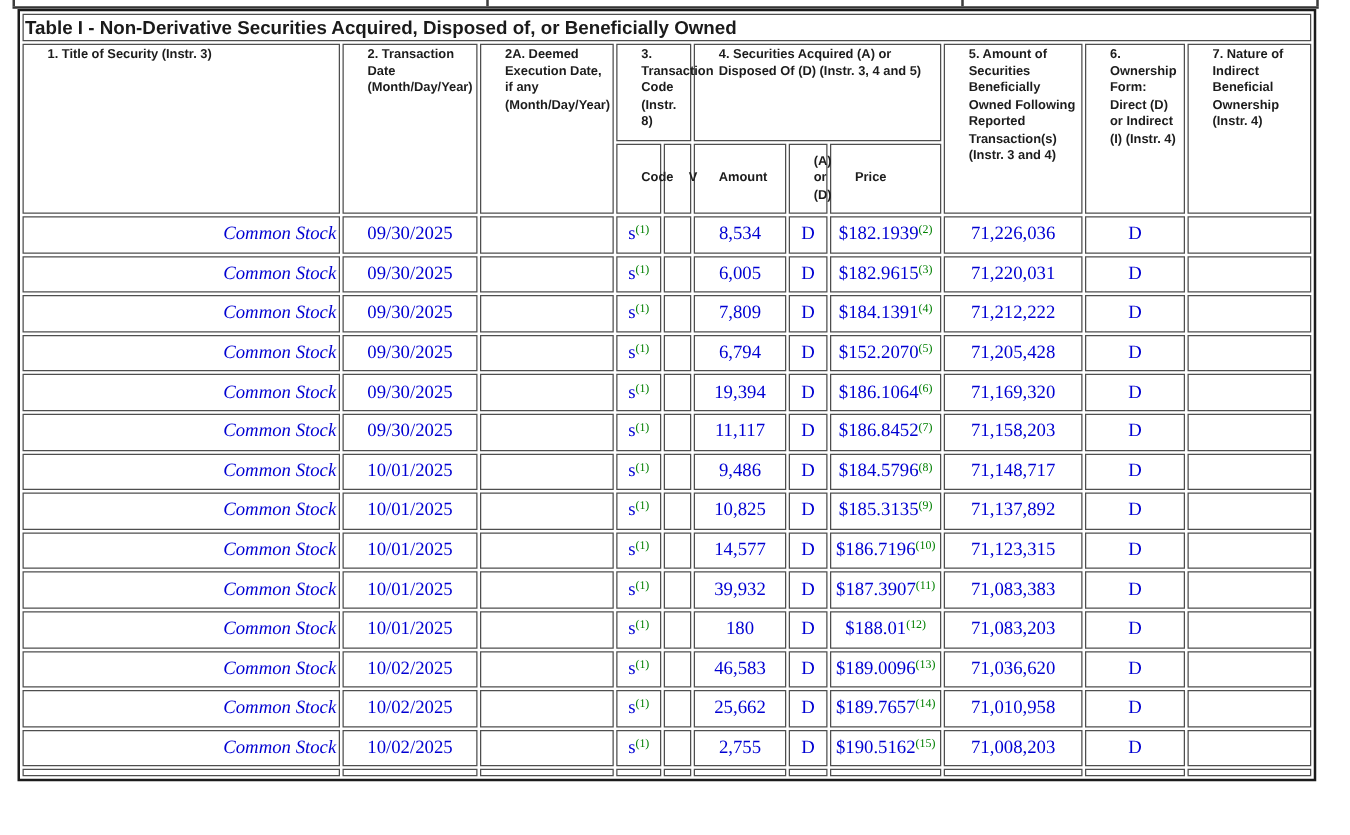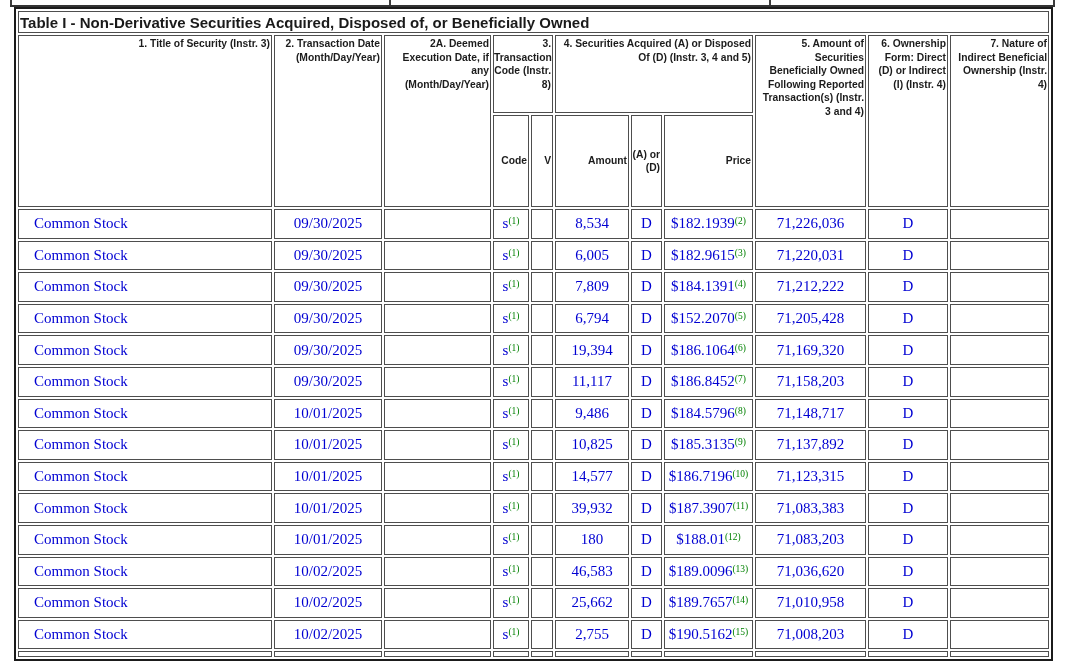--- a/index.html
+++ b/index.html
@@ -13,28 +13,28 @@
 
   table.t1 { position: absolute; left: 14px; top: 7px; width: 1039px;
              border-collapse: separate; border-spacing: 2px;
              border: 2px solid #1b1b1b; table-layout: fixed; background: #fff; }
   table.t1 td { border: 1px solid #4e4e4e; box-sizing: border-box; background: #fff; }
 
   td.title-cell { height: 22px; text-align: left; font-weight: bold;
                   font-size: 15px; color: #1a1a1a; vertical-align: middle; }
 
   td.hd { font-size: 10.3px; font-weight: bold; color: #1c1c1c;
-          line-height: 13.5px; vertical-align: top; padding: 1px 1px 1px 0; text-align: right; }
+          line-height: 13.5px; vertical-align: top; padding: 1px 1px 1px 19px; }
   tr.hrow1 td.hd { height: 78px; }
-  tr.hrow2 td.hd { height: 92px; vertical-align: middle; margin-top: 48px; }
+  tr.hrow2 td.hd { height: 56px; vertical-align: middle; margin-top: 48px; }
 
   td.d { font-family: "Liberation Serif", serif; font-size: 15px; color: #0000d2;
          text-align: center; height: 29.6px; vertical-align: middle; padding: 0 2px;
          white-space: nowrap; }
-  td.d.sec { text-align: left; padding-left: 15px; }
+  td.d.sec { text-align: right; padding-left: 15px; font-style: italic; }
   sup.fn { font-family: "Liberation Serif", serif; color: #008000;
            font-size: 9.5px; line-height: 0; vertical-align: 4.5px; }
   .code-val { text-transform: lowercase; }
   tr.partial td { height: 6px; }
 </style>
 </head>
 <body>
 
 <div class="top-strip">
   <span class="vseg" style="left:0;"></span>

